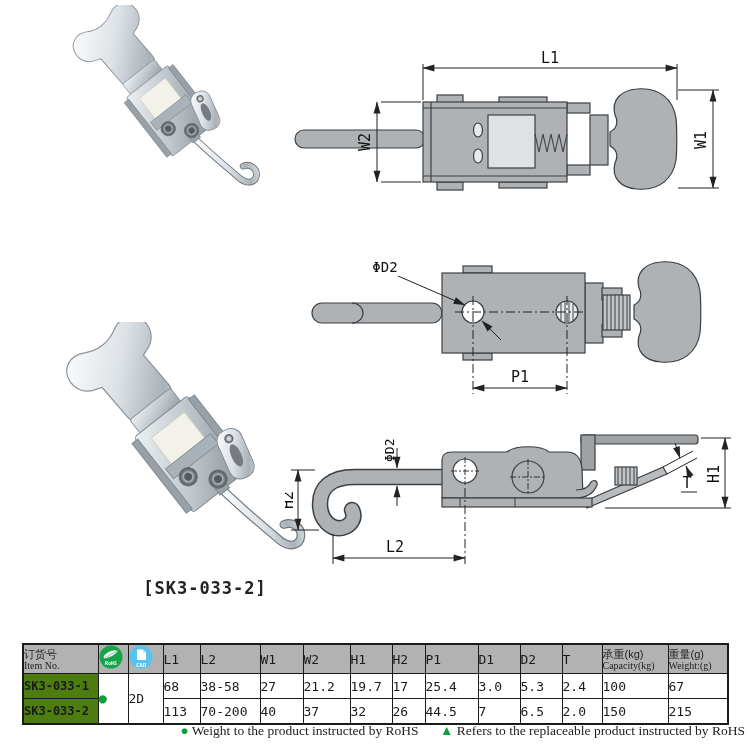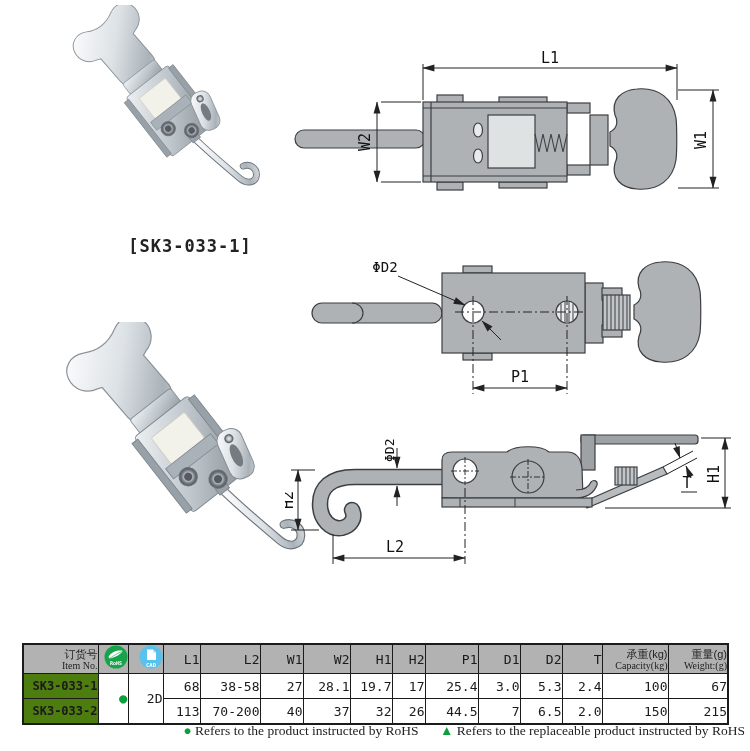--- a/index.html
+++ b/index.html
@@ -3,21 +3,21 @@
 <meta charset="utf-8">
 <style>
   html,body{margin:0;padding:0;background:#fff;}
   #page{position:relative;width:750px;height:751px;background:#fff;overflow:hidden;
         font-family:"Liberation Sans",sans-serif;color:#111;}
   .abs{position:absolute;}
   .prod-label{font-family:"DejaVu Sans Mono",monospace;font-size:17px;font-weight:bold;
               letter-spacing:1px;color:#222;text-align:center;}
   
   #spec-table{position:absolute;left:22px;top:643px;border-collapse:collapse;table-layout:fixed;width:706px;}
-  #spec-table th,#spec-table td{border:1px solid #1b1b1b;padding:0;text-align:right;vertical-align:middle;}
+  #spec-table th,#spec-table td{border:1px solid #1b1b1b;padding:0;text-align:left;vertical-align:middle;}
   #spec-table{border:2px solid #1b1b1b;}
   #spec-table th{background:#b2b2b2;font-weight:normal;height:26px;}
   #spec-table td{height:24px;background:#fff;font-family:"DejaVu Sans Mono",monospace;font-size:13px;color:#1a1a1a;}
   #spec-table td.item{background:#4d7c0f;font-size:12px;font-weight:bold;}
   .hd-zh{font-size:11px;line-height:12px;color:#222;}
   .hd-en{font-family:"Liberation Serif",serif;font-size:10px;line-height:11px;color:#222;}
   .hd-dim{font-family:"DejaVu Sans Mono",monospace;font-size:13px;color:#1a1a1a;}
   .dot{color:#0f9e3e;font-size:14px;line-height:14px;}
   
   .legend-zh{position:absolute;top:711px;right:5px;font-size:11.5px;font-weight:bold;color:#222;
@@ -71,25 +71,25 @@
         </g>
         <rect x="55" y="212" width="13" height="9" fill="#9aa2a9" stroke="#7e868d"></rect>
         <circle cx="40" cy="184" r="10" fill="url(#rvt)" stroke="#6a7076"></circle>
         <circle cx="40" cy="184" r="4.5" fill="#555a60"></circle>
         <circle cx="64" cy="206" r="10" fill="url(#rvt)" stroke="#6a7076"></circle>
         <circle cx="64" cy="206" r="4.5" fill="#555a60"></circle>
       </g>
     </defs>
     <use href="#latch-art" transform="translate(39,37) scale(0.72) rotate(-38)"></use>
   </svg>
-  <div class="abs prod-label" style="left:110px;top:236px;width:160px;">[SK3-033-1]</div>
 
   <svg class="abs" style="left:8px;top:322px;" width="300" height="258" viewBox="0 0 300 258">
     <use href="#latch-art" transform="translate(47,44) scale(0.92) rotate(-38)"></use>
   </svg>
+  <div class="abs prod-label" style="left:125px;top:578px;width:160px;">[SK3-033-2]</div>
 
   <svg class="abs" style="left:285px;top:42px;" width="460" height="162" viewBox="0 0 460 162">
     <defs>
       <marker id="ar1" viewBox="0 0 12 8" refX="11" refY="4" markerWidth="13" markerHeight="9" orient="auto-start-reverse">
           <path d="M0.5,0.8 L11.5,4 L0.5,7.2 Z" fill="#222"></path>
         </marker>
     </defs>
     <g stroke="#3c3f42" stroke-width="1.2" fill="#aeb2b5">
       <rect x="10" y="88" width="130" height="18" rx="9"></rect>
       <rect x="152" y="53" width="26" height="8"></rect>
@@ -298,21 +298,21 @@
       </tr>
     </thead>
     <tbody>
       <tr>
         <td class="item">SK3-033-1</td>
         <td rowspan="2"><span class="dot">●</span></td>
         <td rowspan="2">2D</td>
         <td>68</td>
         <td>38-58</td>
         <td>27</td>
-        <td>28.1</td>
+        <td>21.2</td>
         <td>19.7</td>
         <td>17</td>
         <td>25.4</td>
         <td>3.0</td>
         <td>5.3</td>
         <td>2.4</td>
         <td>100</td>
         <td>67</td>
       </tr>
       <tr>
@@ -328,18 +328,18 @@
         <td>6.5</td>
         <td>2.0</td>
         <td>150</td>
         <td>215</td>
       </tr>
     </tbody>
   </table>
 
   <div class="legend-en">
     <span class="sym">●</span>
-    <span>Refers to the product instructed by RoHS</span><span class="legend-gap"></span>
+    <span>Weight to the product instructed by RoHS</span><span class="legend-gap"></span>
     <span class="sym">▲</span>
     <span>Refers to the replaceable product instructed by RoHS</span>
   </div>
 
 </div>
 
 </body></html>

